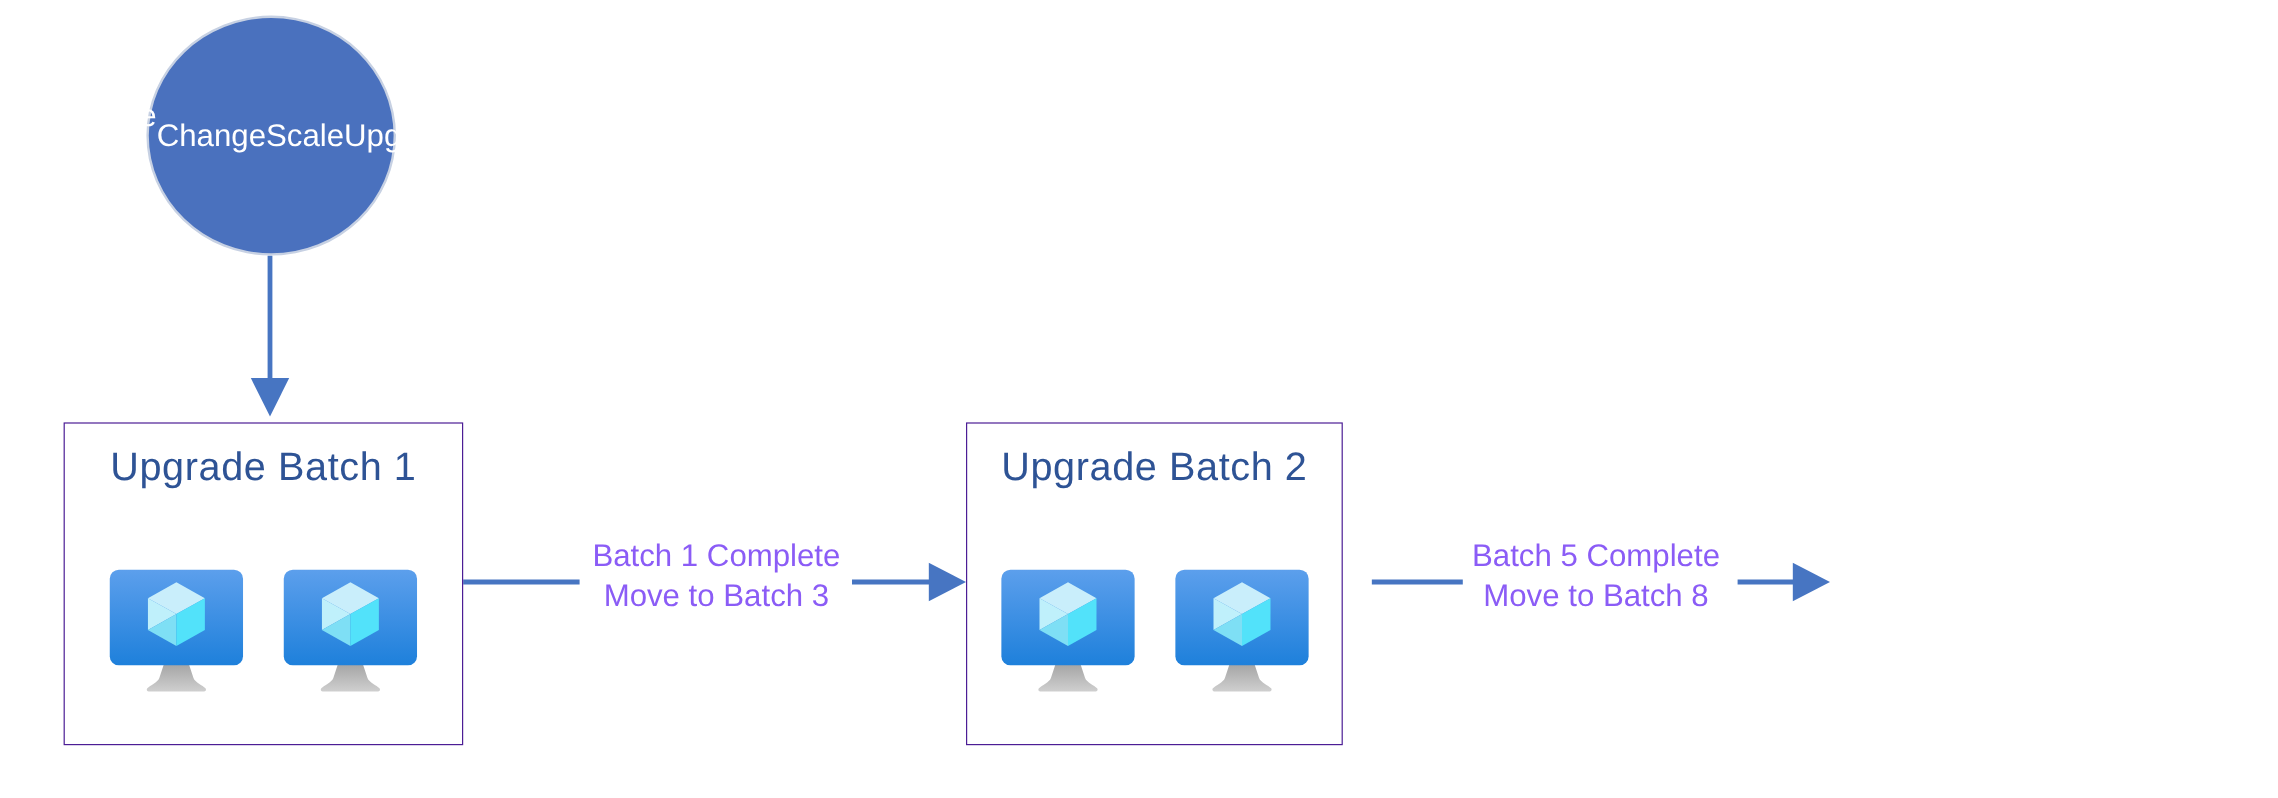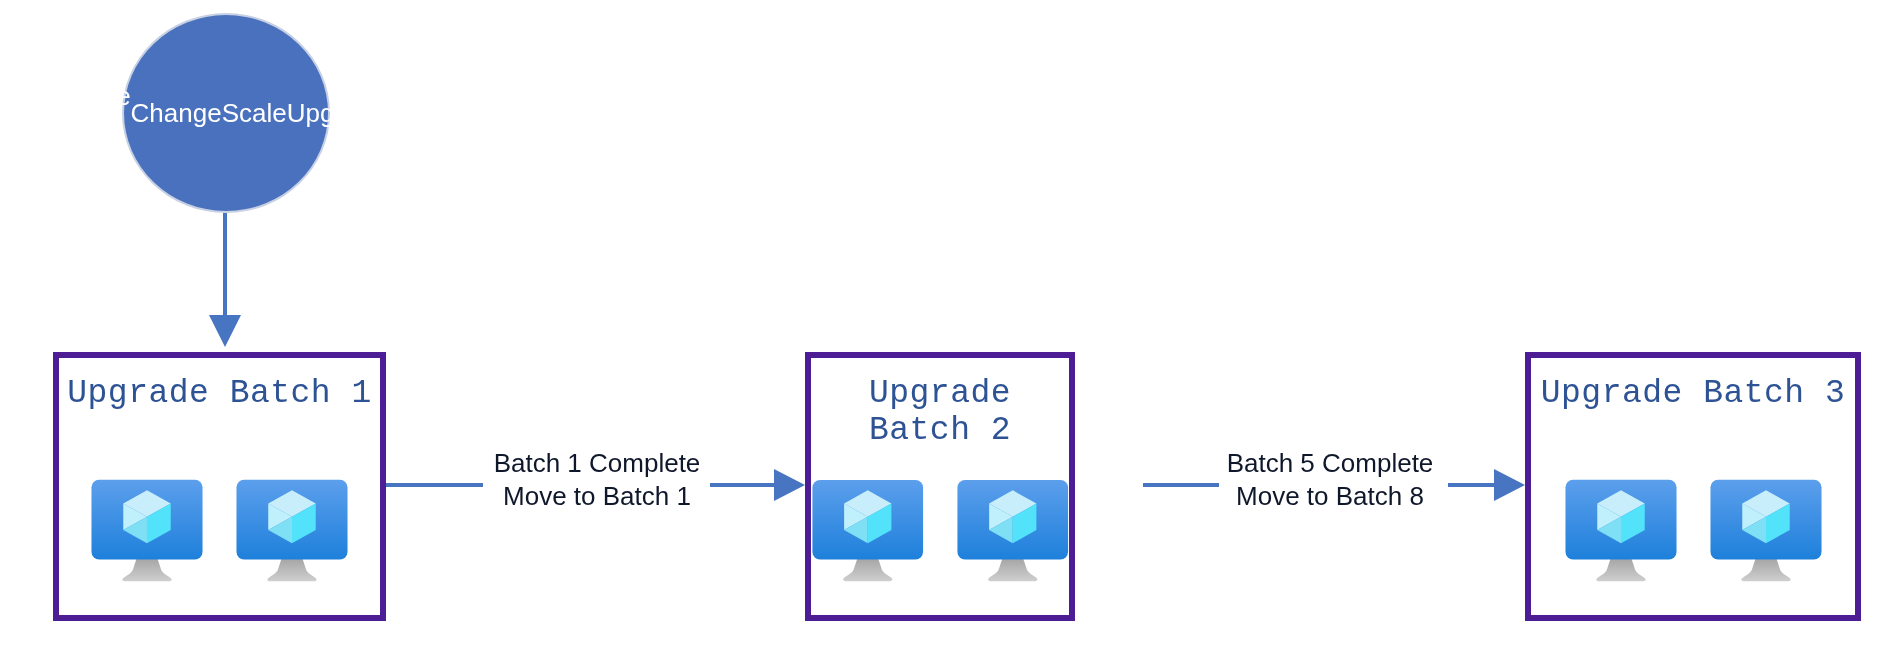--- a/index.html
+++ b/index.html
@@ -26,26 +26,25 @@
     text-align:center;
   }
 
   
   .connector { position:absolute; }
 
   
   .batch-box {
     position:absolute; top:352px; height:269px;
     background:#ffffff;
-    border:6px solid #4c1d95;
+    border:1px solid #4c1d95;
     box-sizing:border-box;
-    font-family:Liberation Mono, monospace;
   }
   .batch-box.b1 { left:53px;   width:333px; }
-  .batch-box.b2 { left:805px;  width:270px; }
+  .batch-box.b2 { left:805px;  width:314px; }
   .batch-box.b3 { left:1525px; width:336px; }
 
   .batch-title {
     margin-top:17px;
     text-align:center;
     font-size:33px;
     color:#2E5395;
     letter-spacing:0.5px;
   }
 
@@ -54,21 +53,21 @@
     display:flex; justify-content:center; gap:31px;
   }
   .vm { width:114px; height:112px; display:block; }
 
   
   .transition-label {
     position:absolute; top:447px;
     width:340px;
     text-align:center;
     font-size:26px; line-height:33px;
-    color:#0f172a;
+    color:#8b5cf6;
     background:transparent;
   }
   .transition-label.t1 { left:427px; }
   .transition-label.t2 { left:1160px; }
 </style>
 </head>
 <body>
 
 <svg width="0" height="0" style="position:absolute" aria-hidden="true">
   <defs>
@@ -115,21 +114,21 @@
   </svg>
 
   <svg class="connector" style="left:1143px; top:460px;" width="383" height="50">
     <line x1="0" y1="25" x2="76" y2="25" stroke="#4775C2" stroke-width="4"></line>
     <line x1="305" y1="25" x2="353" y2="25" stroke="#4775C2" stroke-width="4"></line>
     <polygon points="382,25 351,9 351,41" fill="#4775C2"></polygon>
   </svg>
 
   <div class="transition-label t1">
     <div>Batch 1 Complete</div>
-    <div>Move to Batch 1</div>
+    <div>Move to Batch 3</div>
   </div>
   <div class="transition-label t2">
     <div>Batch 5 Complete</div>
     <div>Move to Batch 8</div>
   </div>
 
   <div class="batch-box b1">
     <div class="batch-title">Upgrade Batch 1</div>
     <div class="vm-row">
       <svg class="vm" viewBox="0 0 120 118">
@@ -146,25 +145,14 @@
     <div class="vm-row">
       <svg class="vm" viewBox="0 0 120 118">
           <use href="#vm-icon-shape"></use>
         </svg>
       <svg class="vm" viewBox="0 0 120 118">
           <use href="#vm-icon-shape"></use>
         </svg>
     </div>
   </div>
 
-  <div class="batch-box b3">
-    <div class="batch-title">Upgrade Batch 3</div>
-    <div class="vm-row">
-      <svg class="vm" viewBox="0 0 120 118">
-          <use href="#vm-icon-shape"></use>
-        </svg>
-      <svg class="vm" viewBox="0 0 120 118">
-          <use href="#vm-icon-shape"></use>
-        </svg>
-    </div>
-  </div>
 
 </div>
 
 </body></html>

